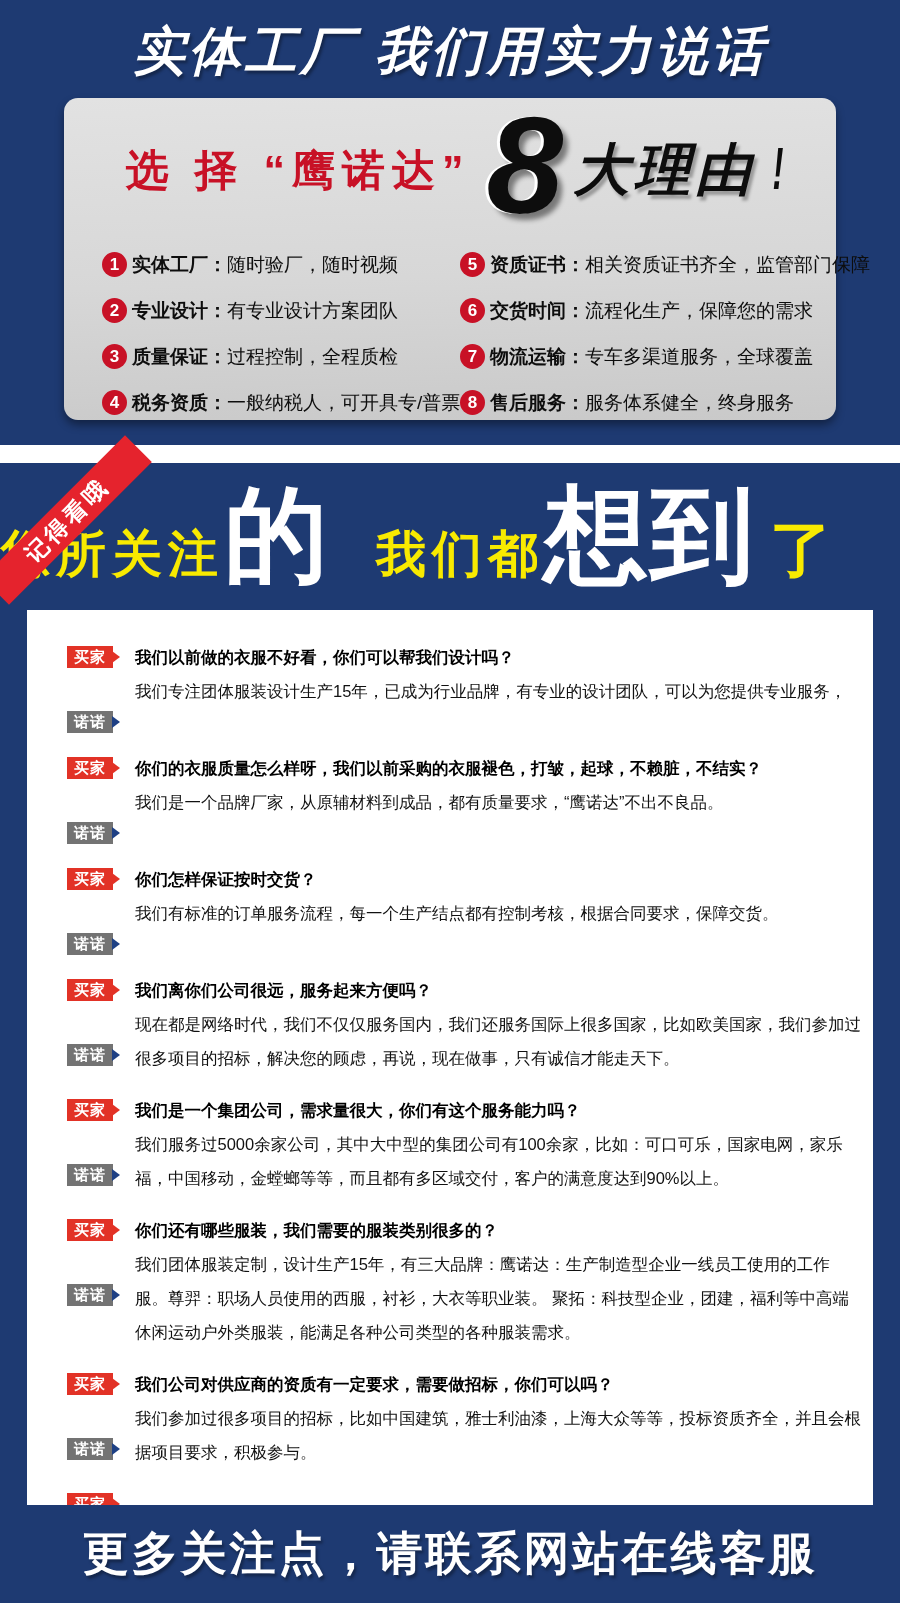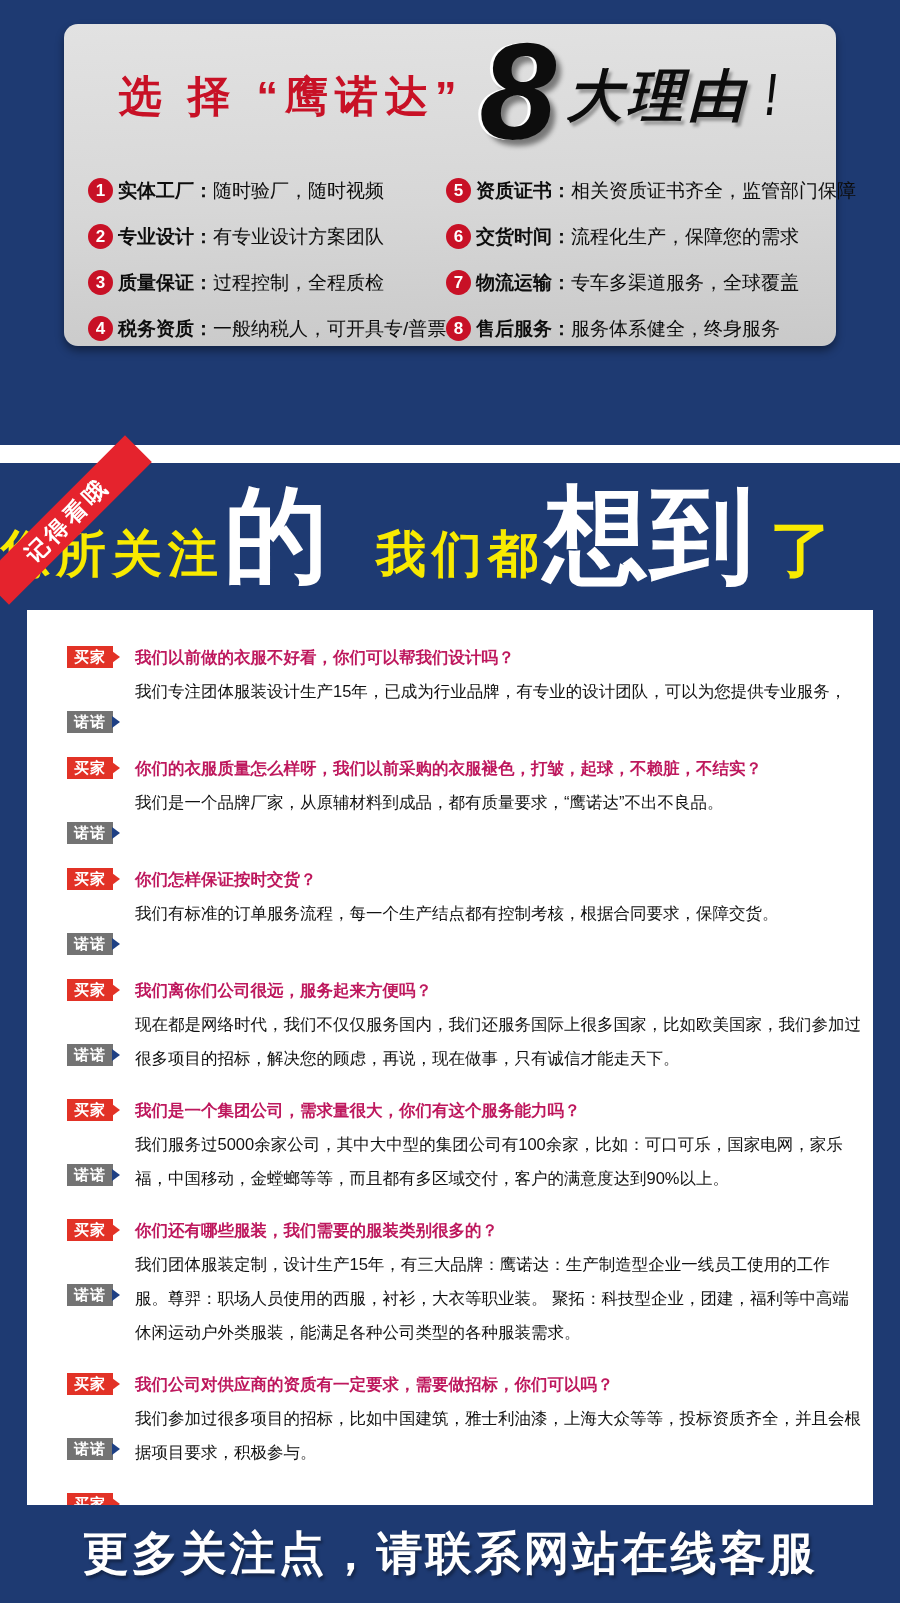--- a/index.html
+++ b/index.html
@@ -12,21 +12,21 @@
   .top-section{height:445px;box-sizing:border-box;padding-top:14px;}
   .headline{
     height:74px;line-height:74px;text-align:center;color:#ffffff;
     font-size:52px;font-weight:bold;font-style:italic;letter-spacing:4px;
     text-shadow:2px 3px 3px rgba(0,0,0,0.35);
   }
   .gray-box{
     width:772px;height:322px;margin:10px auto 0;border-radius:14px;
     background:linear-gradient(178deg,#e2e2e2 0%,#d7d7d7 55%,#c9c9c9 100%);
     box-shadow:0 5px 8px rgba(0,0,0,0.4);
-    box-sizing:border-box;padding:0 0 0 0;
+    box-sizing:border-box;padding:0 0 0 14px;
   }
   .box-title-row{height:146px;display:flex;align-items:center;justify-content:center;}
   .title-red{color:#c81126;font-size:43px;font-weight:bold;letter-spacing:7px;white-space:nowrap;}
   .big-8{
     font-size:138px;line-height:0.85;font-weight:bold;font-style:italic;color:#0d0d0d;
     margin:0 10px 10px 16px;
     text-shadow:-3px 0 0 #ffffff,5px 6px 5px rgba(0,0,0,0.45);
   }
   .title-black{font-size:56px;font-weight:bold;font-style:italic;color:#0d0d0d;letter-spacing:5px;text-shadow:3px 4px 3px rgba(0,0,0,0.3);}
   .title-exclaim{font-size:60px;font-style:italic;color:#0d0d0d;margin:0 0 6px 12px;font-weight:bold;transform:scaleX(0.55);}
@@ -72,34 +72,35 @@
   }
   .tag::after{
     content:"";position:absolute;right:-7px;top:50%;transform:translateY(-50%);
     border-top:6px solid transparent;border-bottom:6px solid transparent;
   }
   .tag-buyer{background:#e23226;}
   .tag-buyer::after{border-left:8px solid #e23226;}
   .tag-seller{background:#737373;margin-top:37px;}
   .tag-seller::after{border-left:8px solid #1e4084;}
   .qa-text{margin:0 0 0 22px;flex:1;font-size:16.5px;line-height:34px;color:#111111;}
-  .q-text{color:#be185d;font-weight:bold;}
+  .q-text{color:#000000;font-weight:bold;}
   .dots{letter-spacing:2px;font-weight:bold;}
   
   .footer-banner{
     height:98px;display:flex;align-items:center;justify-content:center;
     color:#ffffff;font-size:46px;font-weight:bold;letter-spacing:3px;
     text-shadow:2px 3px 3px rgba(0,0,0,0.35);
     text-align:center;
   }
 </style>
 </head>
 <body>
 
 <div class="top-section">
+  <div class="headline">实体工厂 我们用实力说话</div>
 
   <div class="gray-box">
     <div class="box-title-row">
       <span class="title-red">选 择 “鹰诺达”</span>
       <span class="big-8">8</span>
       <span class="title-black">大理由</span>
       <span class="title-exclaim">!</span>
     </div>
     <div class="reasons-grid">
       <div class="reason-item">

